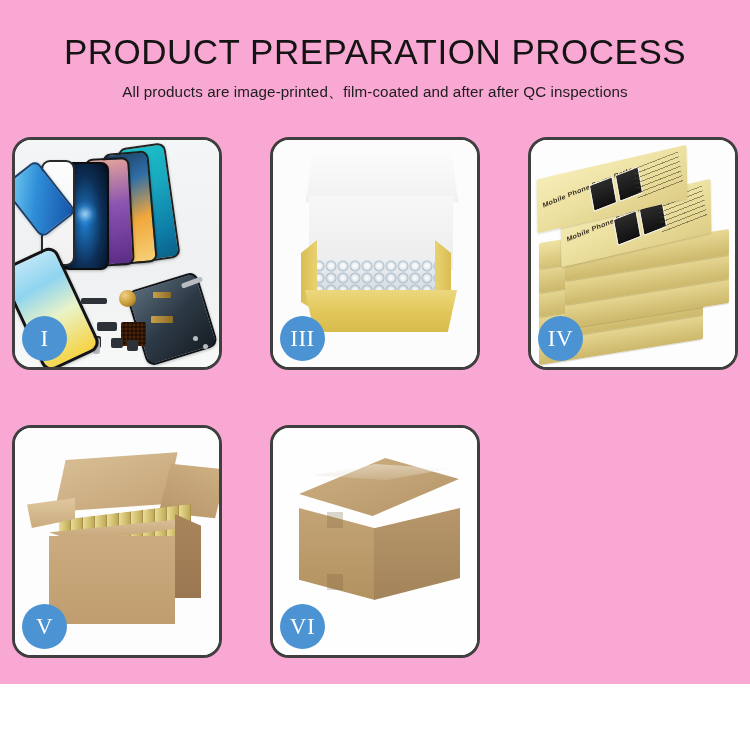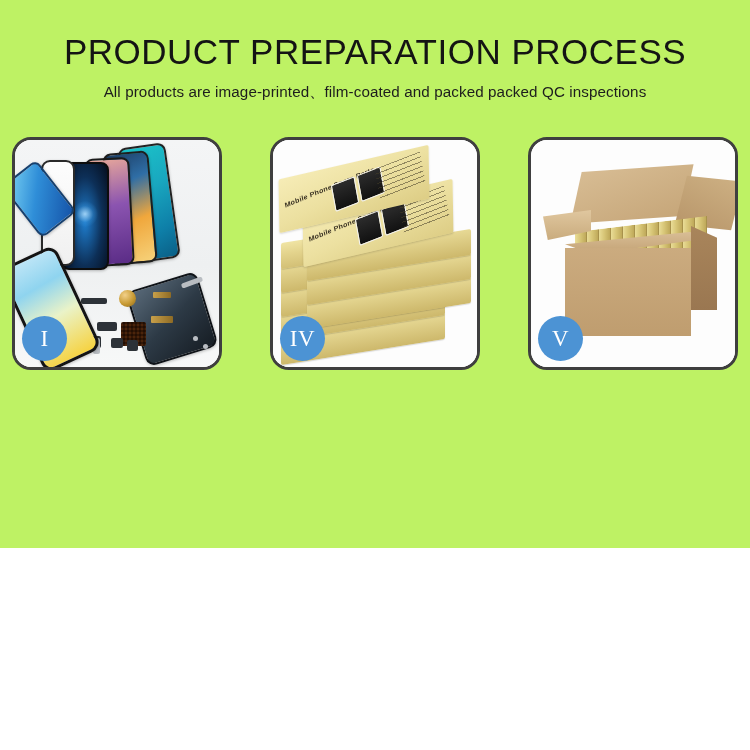--- a/index.html
+++ b/index.html
@@ -10,22 +10,22 @@
   body {
     width: 750px;
     height: 750px;
     overflow: hidden;
     font-family: "Liberation Sans", sans-serif;
     color: #1a1a1a;
   }
   .page {
     position: relative;
     width: 750px;
-    height: 548px;
-    background: #bef264;
+    height: 684px;
+    background: #f9a8d4;
   }
 
   
   .header {
     position: absolute;
     left: 0;
     top: 34px;
     width: 750px;
     text-align: center;
   }
@@ -444,21 +444,21 @@
     background: rgba(120,95,60,.26);
   }
 </style>
 </head>
 <body>
 
 <div class="page">
 
   <div class="header">
     <div class="title">PRODUCT PREPARATION PROCESS</div>
-    <div class="subtitle">All products are image-printed、film-coated and packed packed QC inspections</div>
+    <div class="subtitle">All products are image-printed、film-coated and after after QC inspections</div>
   </div>
 
   <div class="grid">
 
     <div class="panel">
       <div class="stage">
         <div class="p1-bg"></div>
 
         <div class="ph ph-teal"></div>
         <div class="ph ph-gold"></div>
@@ -481,20 +481,34 @@
         <div class="part dark" style="left:112px; top:200px; width:11px; height:11px;"></div>
         <div class="part light" style="left:166px; top:140px; width:22px; height:5px; transform:rotate(-20deg);"></div>
         <div class="part light" style="left:178px; top:196px; width:5px; height:5px; border-radius:50%;"></div>
         <div class="part light" style="left:188px; top:204px; width:5px; height:5px; border-radius:50%;"></div>
 
         <div class="badge">I</div>
       </div>
     </div>
 
 
+    <div class="panel">
+      <div class="stage">
+        <div class="p3-bg"></div>
+        <div class="b3-lid-back"></div>
+        <div class="b3-inner-wall"></div>
+        <div class="b3-foam">
+          <div class="bub"></div>
+        </div>
+        <div class="b3-left-flap"></div>
+        <div class="b3-right-flap"></div>
+        <div class="b3-front"></div>
+        <div class="badge">III</div>
+      </div>
+    </div>
 
     <div class="panel">
       <div class="stage">
         <div class="p4-bg"></div>
         <div class="stack">
 
           <div class="box4 side" style="left:8px; top:186px;"></div>
           <div class="box4 side" style="left:8px; top:162px;"></div>
           <div class="box4 side" style="left:8px; top:138px;"></div>
           <div class="box4 side" style="left:8px; top:114px;"></div>
@@ -542,15 +556,27 @@
           <span class="bar" style="left:120px;"></span>
         </div>
         <div class="c5-top-rim"></div>
         <div class="c5-flap-left"></div>
         <div class="c5-right"></div>
         <div class="c5-body"></div>
         <div class="badge">V</div>
       </div>
     </div>
 
+    <div class="panel">
+      <div class="stage">
+        <div class="p6-bg"></div>
+        <div class="c6-top"></div>
+        <div class="c6-tape"></div>
+        <div class="c6-front"></div>
+        <div class="c6-side"></div>
+        <div class="c6-seam"></div>
+        <div class="c6-seam2"></div>
+        <div class="badge">VI</div>
+      </div>
+    </div>
 
   </div>
 </div>
 
 </body></html>

